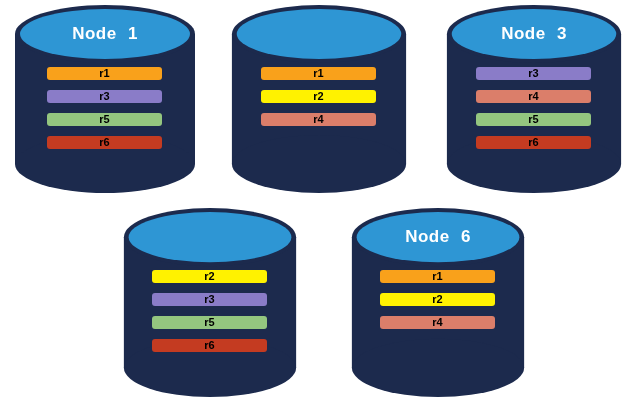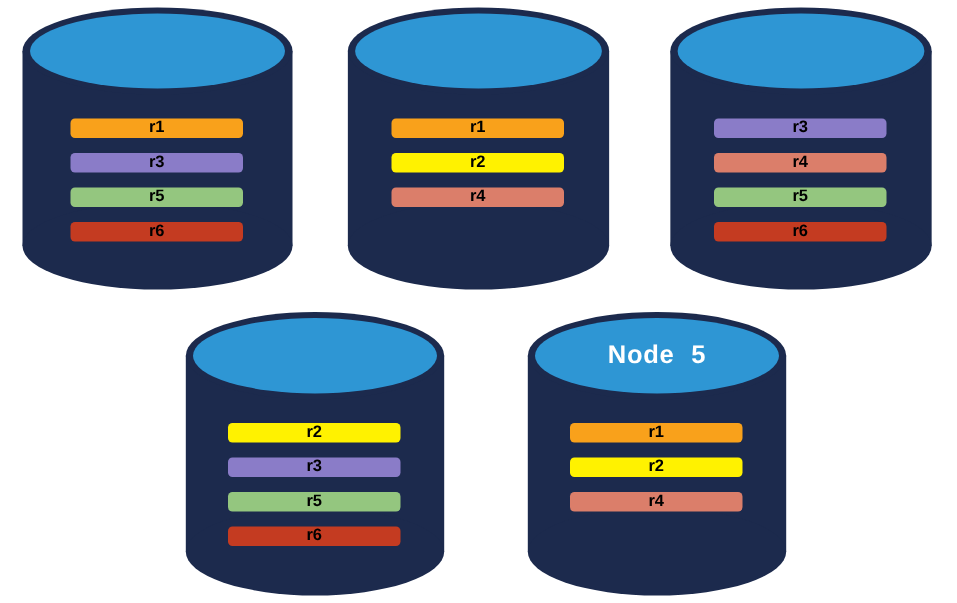--- a/index.html
+++ b/index.html
@@ -21,21 +21,21 @@
   .node-title {
     position: absolute; top: 14px; left: 0; right: 0;
     height: 32px; line-height: 32px;
     text-align: center;
     color: #FFFFFF;
     font-size: 17px;
     font-weight: bold;
     word-spacing: 6px;
     letter-spacing: 0.5px;
   }
-  .bars { position: absolute; top: 63px; left: 0; right: 1px; margin-top: 12px; }
+  .bars { position: absolute; top: 63px; left: 0; right: 1px; }
   .bar {
     width: 115px; height: 13px;
     margin: 0 auto 10px auto;
     border-radius: 3px;
     text-align: center;
     color: #000000;
     font-size: 11px;
     font-weight: bold;
     line-height: 13px;
   }
@@ -45,20 +45,21 @@
 
 <div class="canvas">
 
   <div class="node n1">
     <svg class="cyl" viewBox="0 0 186 192" preserveAspectRatio="none">
       <rect x="3" y="30" width="180" height="130" style="fill: rgb(28, 42, 77);"></rect>
       <ellipse cx="93" cy="160" rx="90" ry="29" style="fill: rgb(28, 42, 77);"></ellipse>
       <ellipse cx="93" cy="30" rx="90" ry="29" style="fill: rgb(28, 42, 77);"></ellipse>
       <ellipse cx="93" cy="30" rx="85" ry="25" style="fill: rgb(46, 150, 212);"></ellipse>
     </svg>
+    <div class="node-title">Node 1</div>
     <div class="bars">
       <div class="bar" style="background: rgb(249, 161, 27);">r1</div>
       <div class="bar" style="background: rgb(138, 124, 200);">r3</div>
       <div class="bar" style="background: rgb(148, 198, 127);">r5</div>
       <div class="bar" style="background: rgb(196, 59, 33);">r6</div>
     </div>
   </div>
 
   <div class="node n2">
     <svg class="cyl" viewBox="0 0 186 192" preserveAspectRatio="none">
@@ -74,20 +75,21 @@
     </div>
   </div>
 
   <div class="node n3">
     <svg class="cyl" viewBox="0 0 186 192" preserveAspectRatio="none">
       <rect x="3" y="30" width="180" height="130" style="fill: rgb(28, 42, 77);"></rect>
       <ellipse cx="93" cy="160" rx="90" ry="29" style="fill: rgb(28, 42, 77);"></ellipse>
       <ellipse cx="93" cy="30" rx="90" ry="29" style="fill: rgb(28, 42, 77);"></ellipse>
       <ellipse cx="93" cy="30" rx="85" ry="25" style="fill: rgb(46, 150, 212);"></ellipse>
     </svg>
+    <div class="node-title">Node 3</div>
     <div class="bars">
       <div class="bar" style="background: rgb(138, 124, 200);">r3</div>
       <div class="bar" style="background: rgb(219, 126, 106);">r4</div>
       <div class="bar" style="background: rgb(148, 198, 127);">r5</div>
       <div class="bar" style="background: rgb(196, 59, 33);">r6</div>
     </div>
   </div>
 
   <div class="node n4">
     <svg class="cyl" viewBox="0 0 186 192" preserveAspectRatio="none">
@@ -104,21 +106,21 @@
     </div>
   </div>
 
   <div class="node n5">
     <svg class="cyl" viewBox="0 0 186 192" preserveAspectRatio="none">
       <rect x="3" y="30" width="180" height="130" style="fill: rgb(28, 42, 77);"></rect>
       <ellipse cx="93" cy="160" rx="90" ry="29" style="fill: rgb(28, 42, 77);"></ellipse>
       <ellipse cx="93" cy="30" rx="90" ry="29" style="fill: rgb(28, 42, 77);"></ellipse>
       <ellipse cx="93" cy="30" rx="85" ry="25" style="fill: rgb(46, 150, 212);"></ellipse>
     </svg>
-    <div class="node-title">Node 5</div>
+    <div class="node-title">Node 6</div>
     <div class="bars">
       <div class="bar" style="background: rgb(249, 161, 27);">r1</div>
       <div class="bar" style="background: rgb(255, 242, 0);">r2</div>
       <div class="bar" style="background: rgb(219, 126, 106);">r4</div>
     </div>
   </div>
 
 </div>
 
 </body></html>

